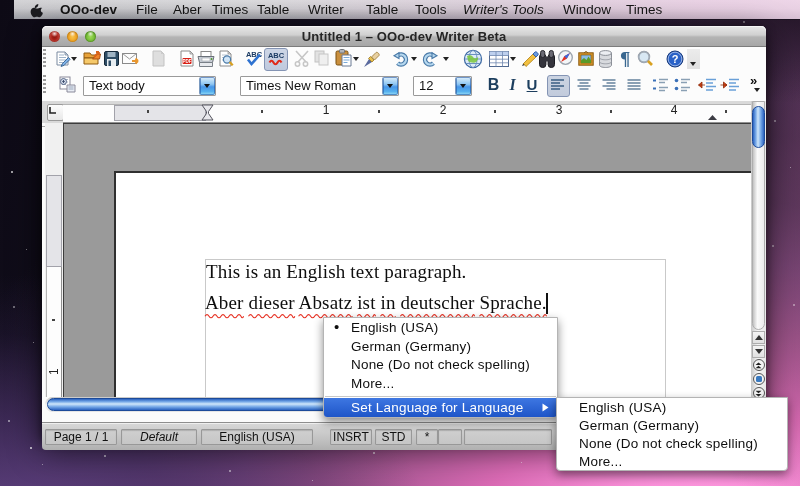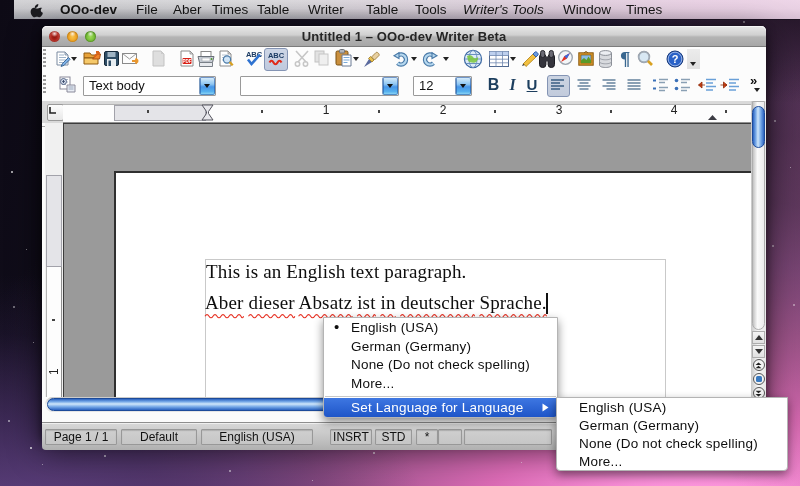--- a/index.html
+++ b/index.html
@@ -267,20 +267,21 @@
       <circle cx="4.5" cy="5.5" r="3" fill="#cfd8e8" stroke="#5a6a8a"></circle>
       <path d="M4.5 4v3M3.2 5.5h2.6" stroke="#3a4a6a" stroke-width=".9"></path>
       <path d="M8 9h8v7H8z" fill="#e8ecf4" stroke="#8a8a9a"></path>
       <path d="M9.5 11h5M9.5 13h5" stroke="#9aa8bc" stroke-width="1"></path>
     </svg>
     <div class="combo" style="left:41px;top:50px;width:131px;">
         <span class="txt">Text body</span>
         <span class="cbtn"></span>
       </div>
     <div class="combo" style="left:198px;top:50px;width:157px;">
+        <span class="txt">Times New Roman</span>
         <span class="cbtn"></span>
       </div>
     <div class="combo" style="left:371px;top:50px;width:57px;">
         <span class="txt">12</span>
         <span class="cbtn"></span>
       </div>
     <div class="abs" style="left:444px;top:49px;width:15px;height:19px;font-size:16px;font-weight:bold;color:#1c3e5e;line-height:19px;text-align:center;">B</div>
     <div class="abs" style="left:464px;top:49px;width:13px;height:19px;font-size:16px;font-weight:bold;font-style:italic;color:#1c3e5e;line-height:19px;text-align:center;font-family:'Liberation Serif';">I</div>
     <div class="abs" style="left:483px;top:49px;width:14px;height:19px;font-size:15px;font-weight:bold;color:#1c3e5e;line-height:19px;text-align:center;text-decoration:underline;">U</div>
     <div class="abs" style="left:505px;top:49px;width:21px;height:20px;background:linear-gradient(#ccd4e2,#c2cbdc);border:1px solid #8494b4;border-radius:3px;"></div>
@@ -376,21 +377,21 @@
     <div class="abs" style="left:1.5px;top:286px;width:12px;height:12px;border-radius:50%;border:1.4px solid #555;background:#f2f2f2;box-sizing:border-box;"></div>
     <svg style="left:4px;top:288.5px;" width="7" height="7" viewBox="0 0 7 7">
         <path d="M0.5 0.8L3.5 3.3 6.5 0.8z M0.5 4L3.5 6.5 6.5 4z" fill="#222"></path>
       </svg>
   </div>
   <div id="hscroll">
     <div class="abs" style="left:2px;top:1px;width:582px;height:13px;border-radius:7px;background:linear-gradient(#2a62c0,#78aae8 25%,#cfe6fa 45%,#78aae8 70%,#2a62c0);border:1px solid #1c4a9a;box-sizing:border-box;"></div>
   </div>
   <div id="statusbar">
     <div class="sfield" style="left:3px;width:70px;">Page 1 / 1</div>
-    <div class="sfield" style="left:79px;width:74px;">Default</div>
+    <div class="sfield" style="left:79px;width:74px;font-style:italic;">Default</div>
     <div class="sfield" style="left:159px;width:110px;">English (USA)</div>
     <div class="sfield" style="left:288px;width:40px;">INSRT</div>
     <div class="sfield" style="left:333px;width:35px;">STD</div>
     <div class="sfield" style="left:374px;width:20px;">*</div>
     <div class="sfield" style="left:396px;width:22px;"></div>
     <div class="sfield" style="left:422px;width:86px;"></div>
   </div>
 </div>
 <div id="ctxmenu" class="menu" style="left:323px;top:317px;width:233px;height:99px;border-radius:0 0 4px 4px;">
   <div class="mrow" style="top:0;">

